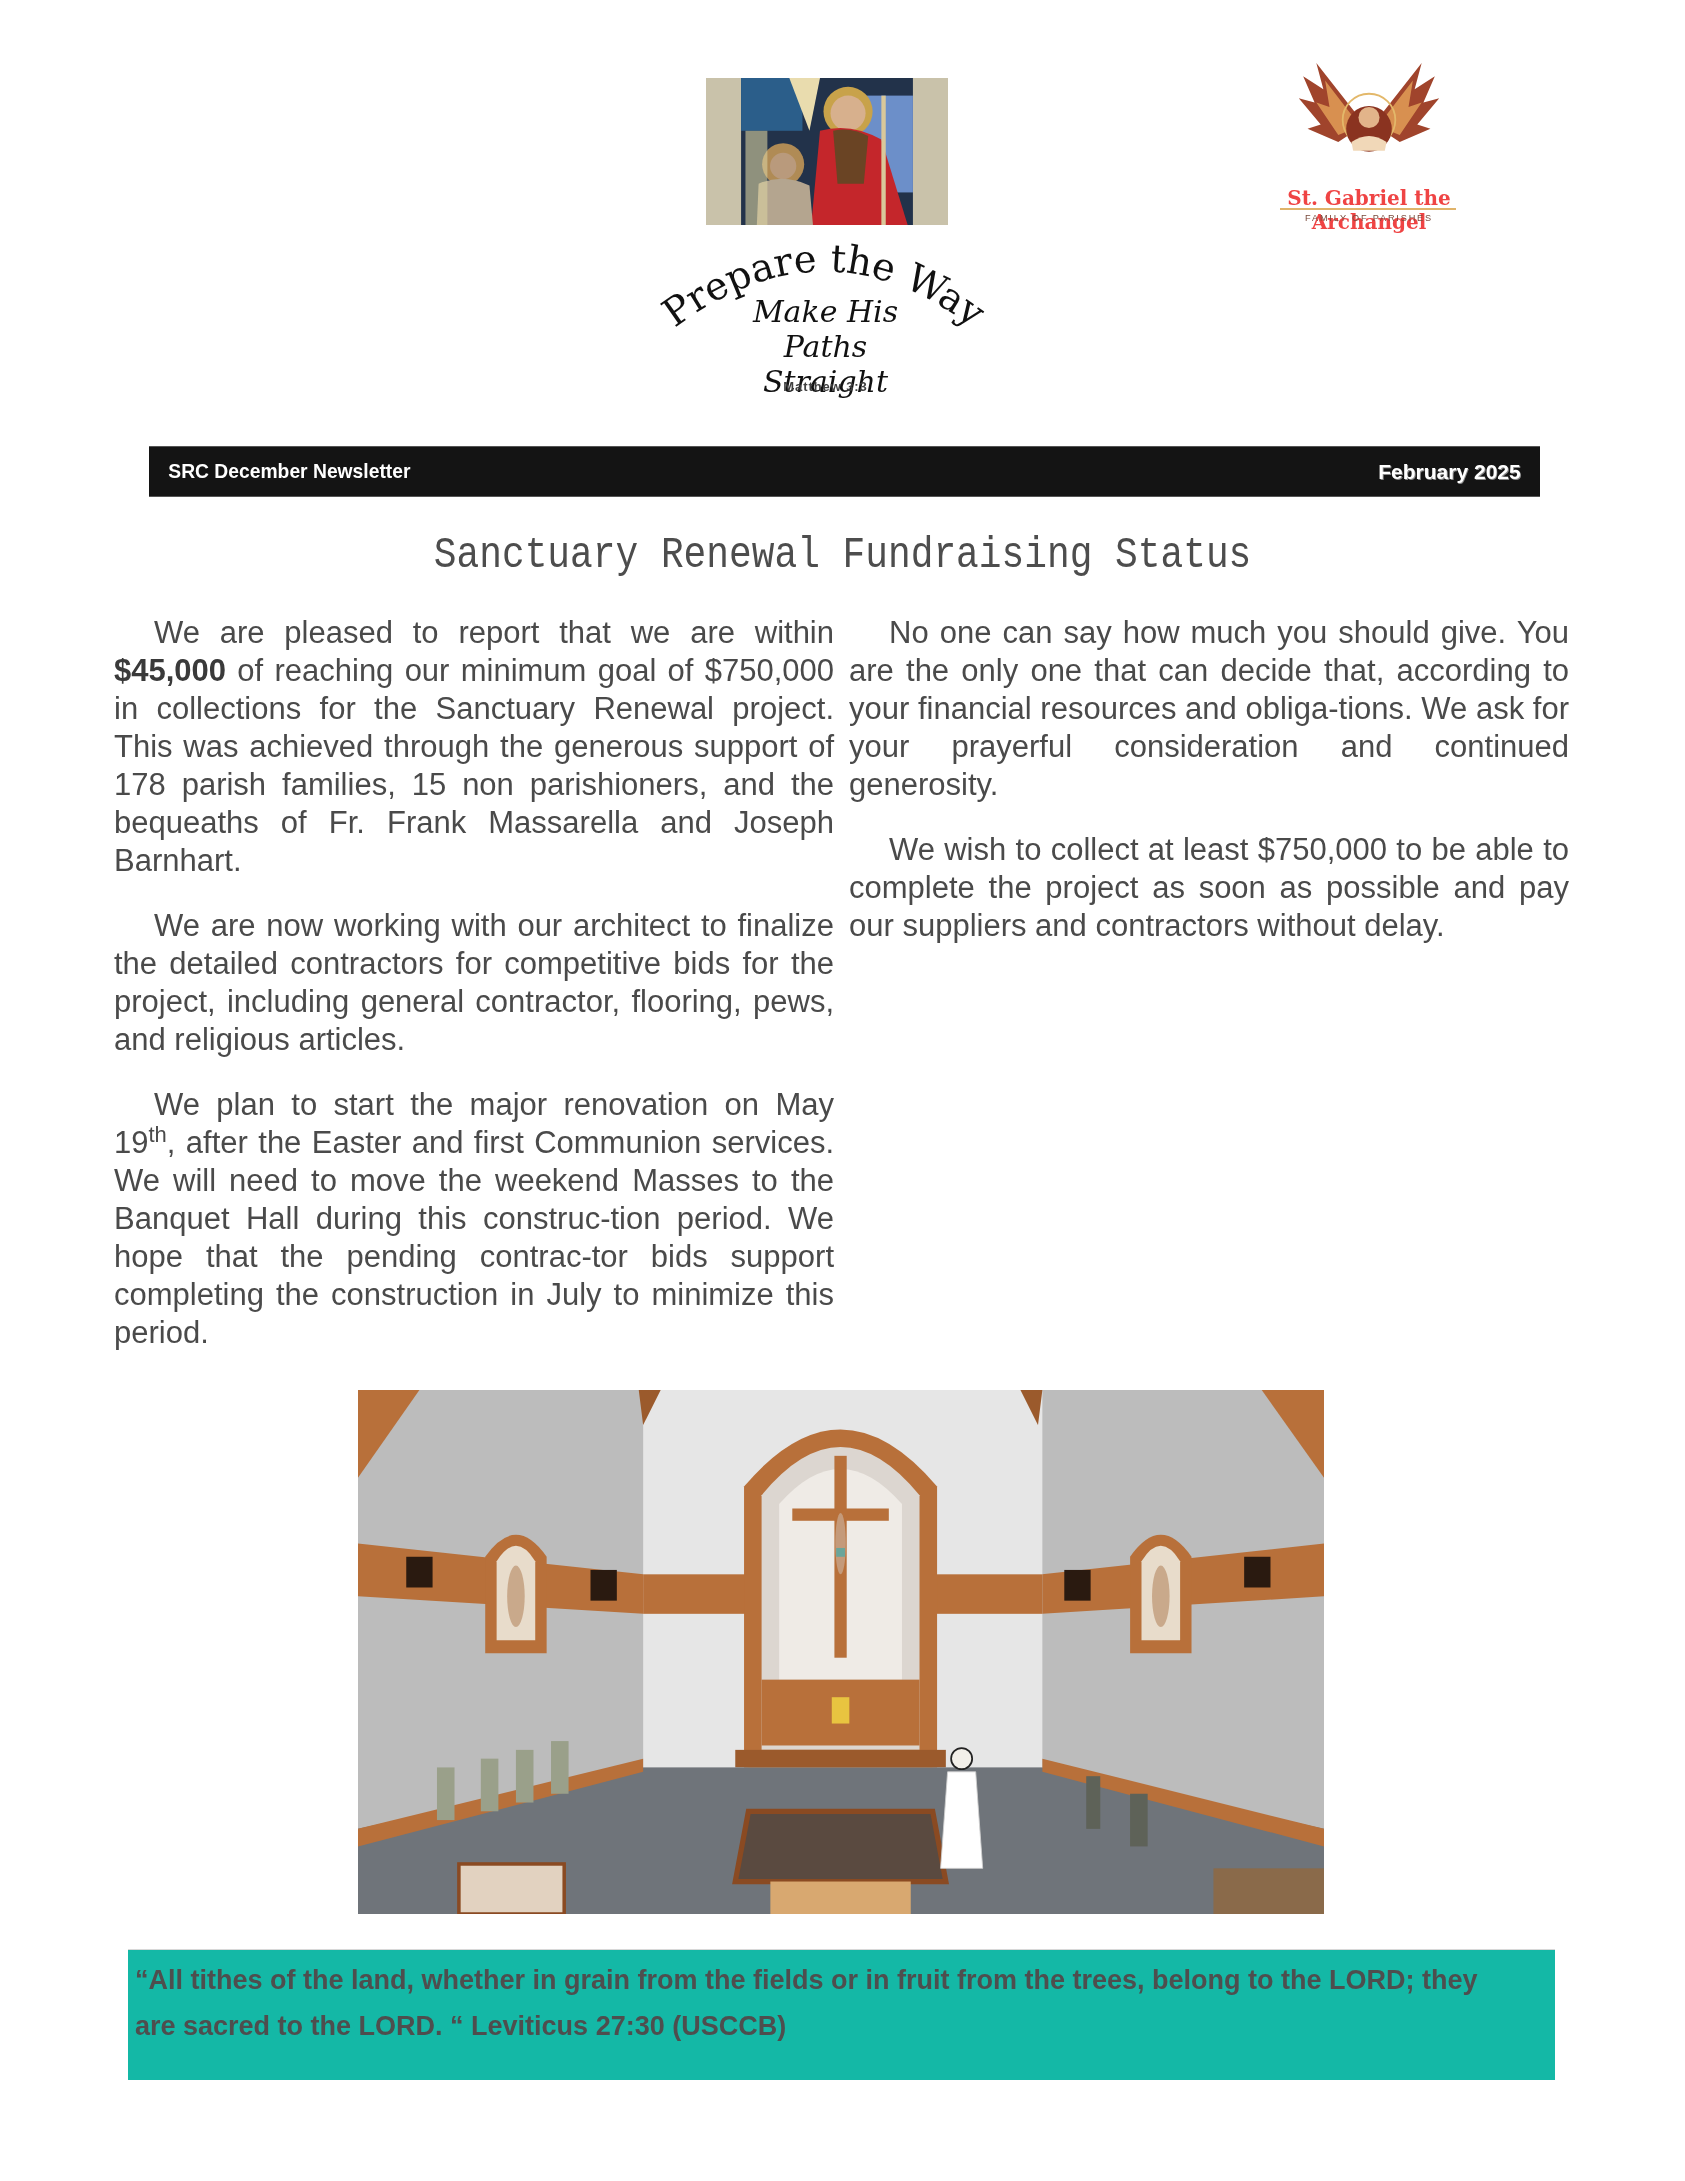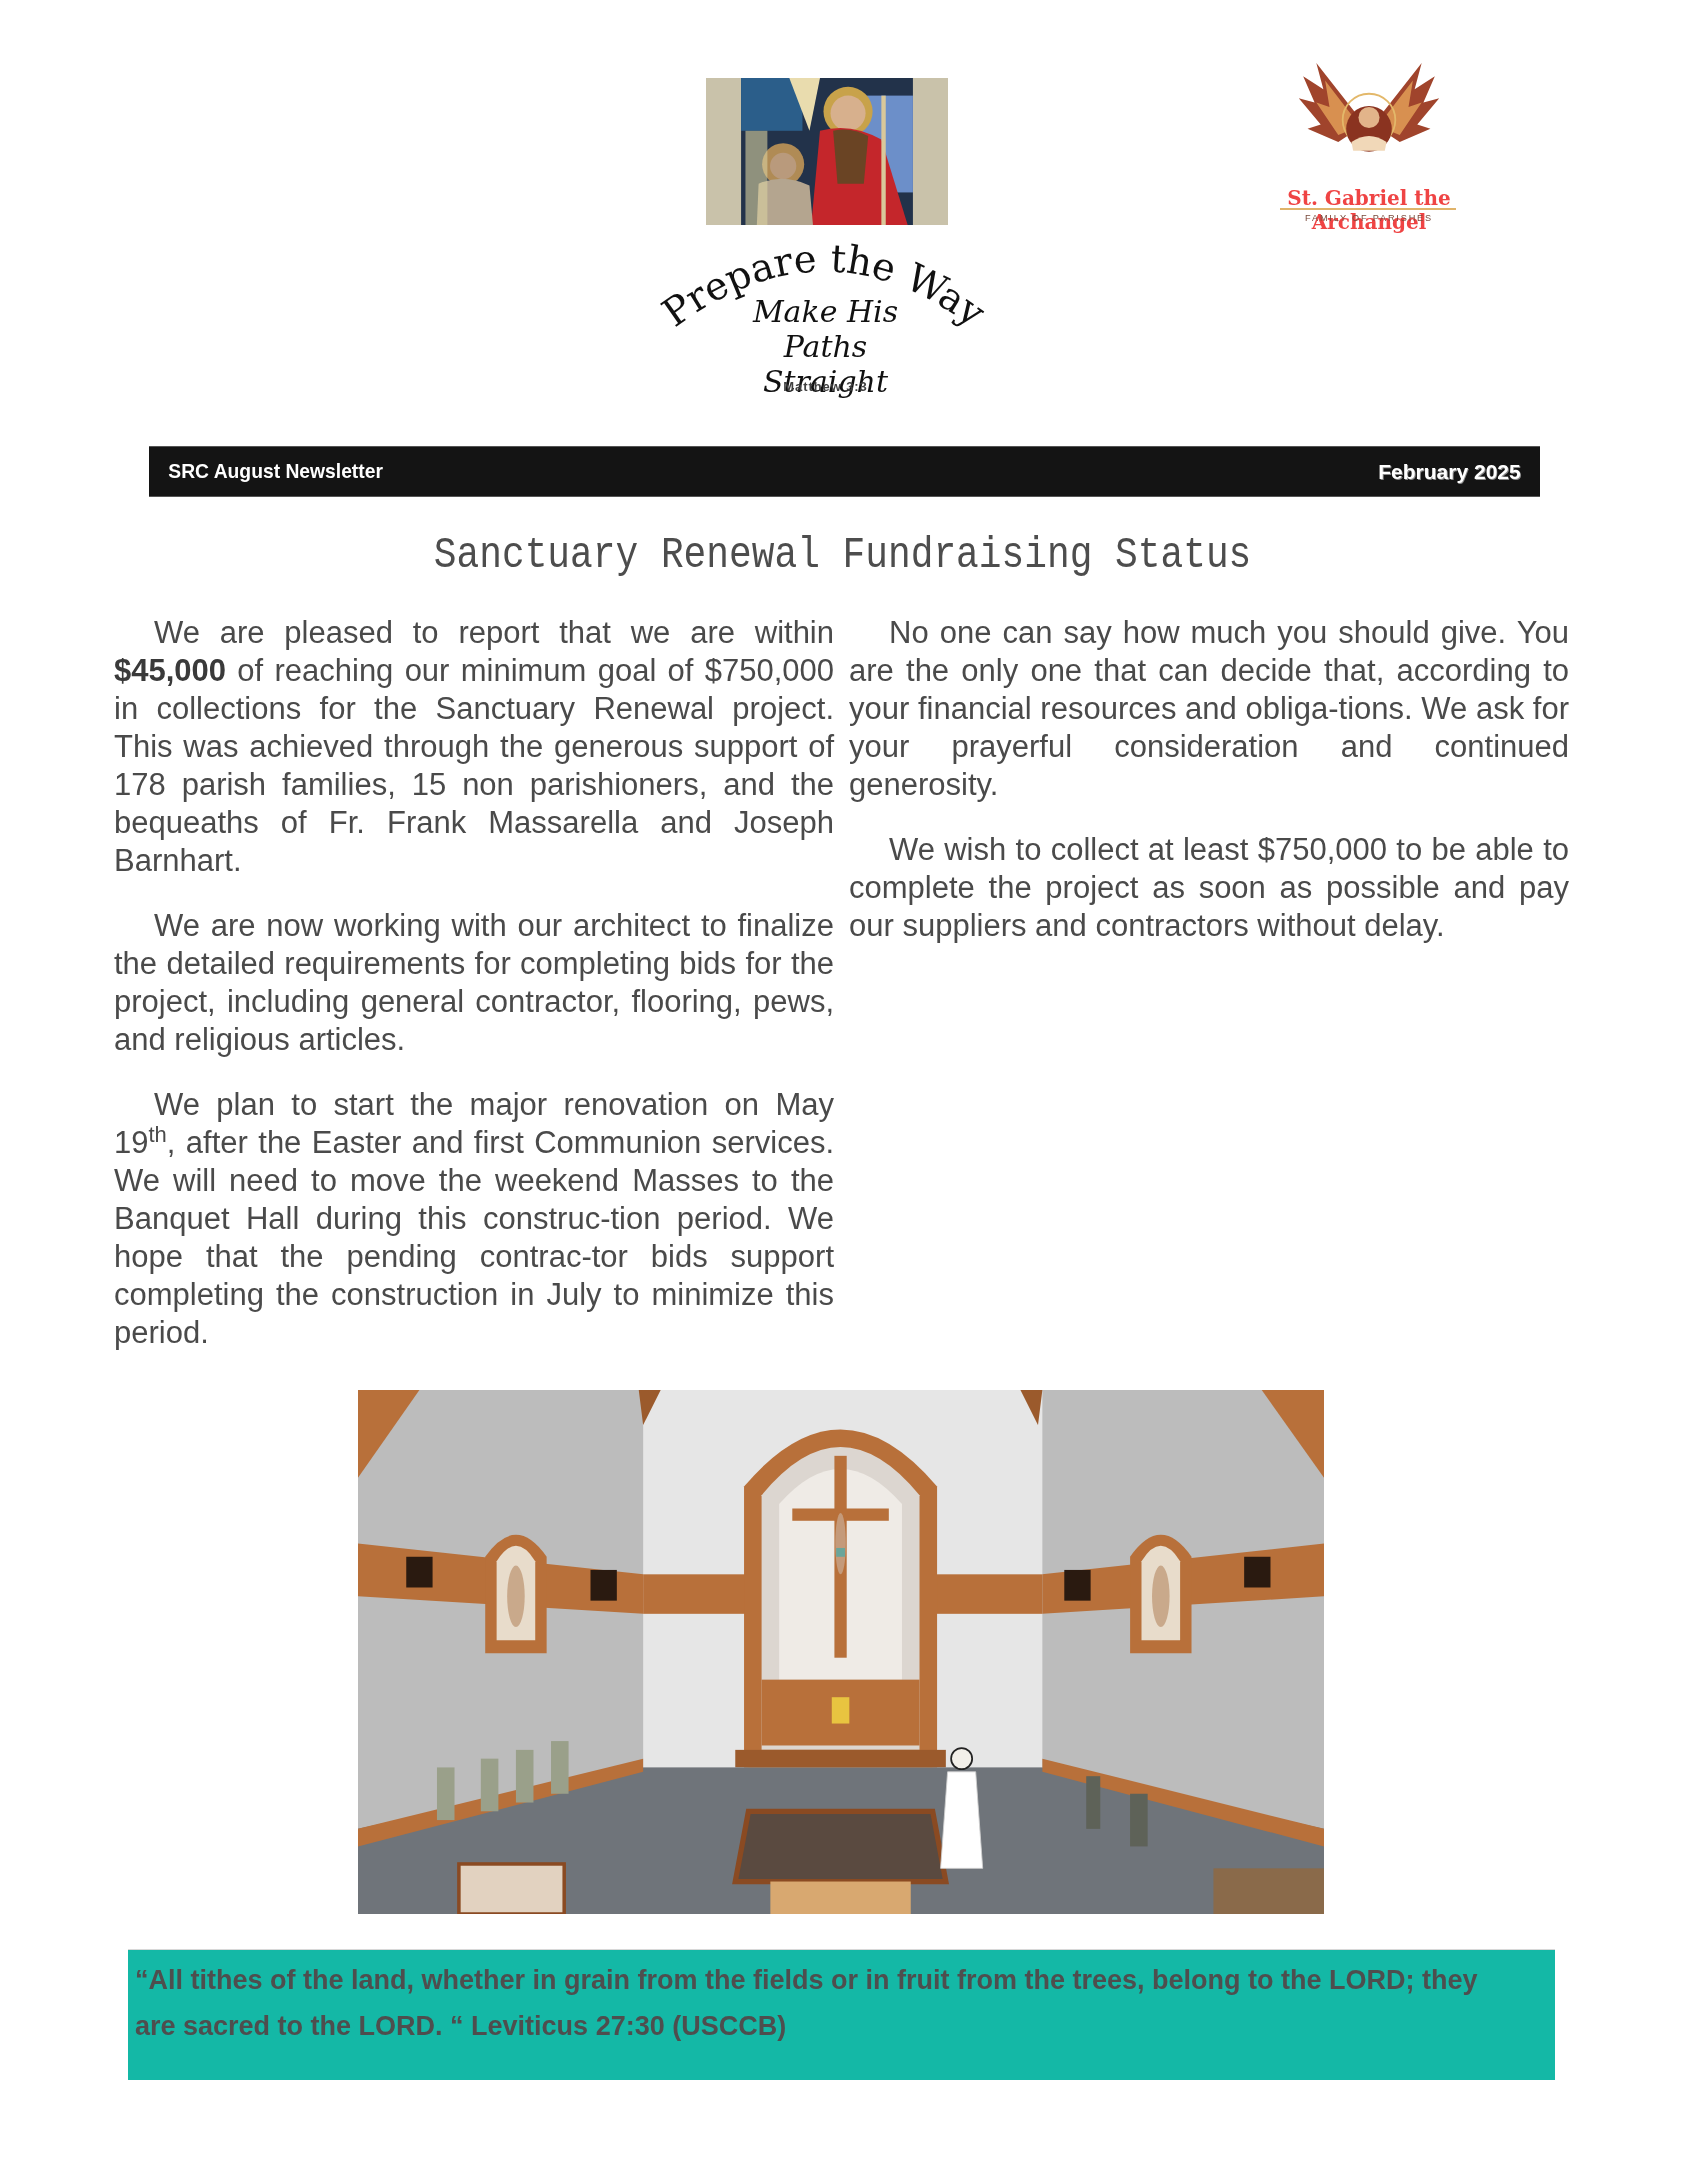--- a/index.html
+++ b/index.html
@@ -139,29 +139,29 @@
       <circle cx="90" cy="72" r="12" fill="#e2b48a"></circle>
       <path d="M70 100 Q90 86 110 100 L108 110 L72 110 Z" fill="#f1d8b8"></path>
     </svg>
   </div>
   <div class="parish-name">St. Gabriel the Archangel</div>
   <div class="parish-rule"></div>
   <div class="parish-sub">FAMILY OF PARISHES</div>
 </div>
 
 <div class="banner">
-  <span class="banner-left">SRC August Newsletter</span>
+  <span class="banner-left">SRC December Newsletter</span>
   <span class="banner-right">February 2025</span>
 </div>
 
 <div class="page-title">Sanctuary Renewal Fundraising Status</div>
 
 <div class="col col-left">
   <p><span>We are pleased to report that we are within </span><b>$45,000</b><span> of reaching our minimum goal of $750,000 in collections for the Sanctuary Renewal project.  This was achieved through the generous support of 178 parish families, 15 non parishioners, and the bequeaths of Fr. Frank Massarella and Joseph Barnhart.</span></p>
-  <p>We are now working with our architect to finalize the detailed requirements for completing bids for the project, including general contractor, flooring, pews, and religious articles.</p>
+  <p>We are now working with our architect to finalize the detailed contractors for competitive bids for the project, including general contractor, flooring, pews, and religious articles.</p>
   <p><span>We plan to start the major renovation on May 19</span><sup>th</sup><span>, after the Easter and first Communion services.  We will need to move the weekend Masses to the Banquet Hall during this construc-tion period.  We hope that the pending contrac-tor bids support  completing the construction in July to minimize this period.</span></p>
 </div>
 
 <div class="col col-right">
   <p>No one can say how much you should give. You are the only one that can decide that, according to your financial resources and obliga-tions.  We ask for your prayerful consideration and continued generosity.</p>
   <p>We wish to collect at least $750,000 to be able to complete the project as soon as possible and pay our suppliers and contractors without delay.</p>
 </div>
 
 <div class="rendering" title="3D rendering of the renewed sanctuary with crucifix, altar, statues and priest">
   <svg viewBox="0 0 1101 597" preserveAspectRatio="none">

